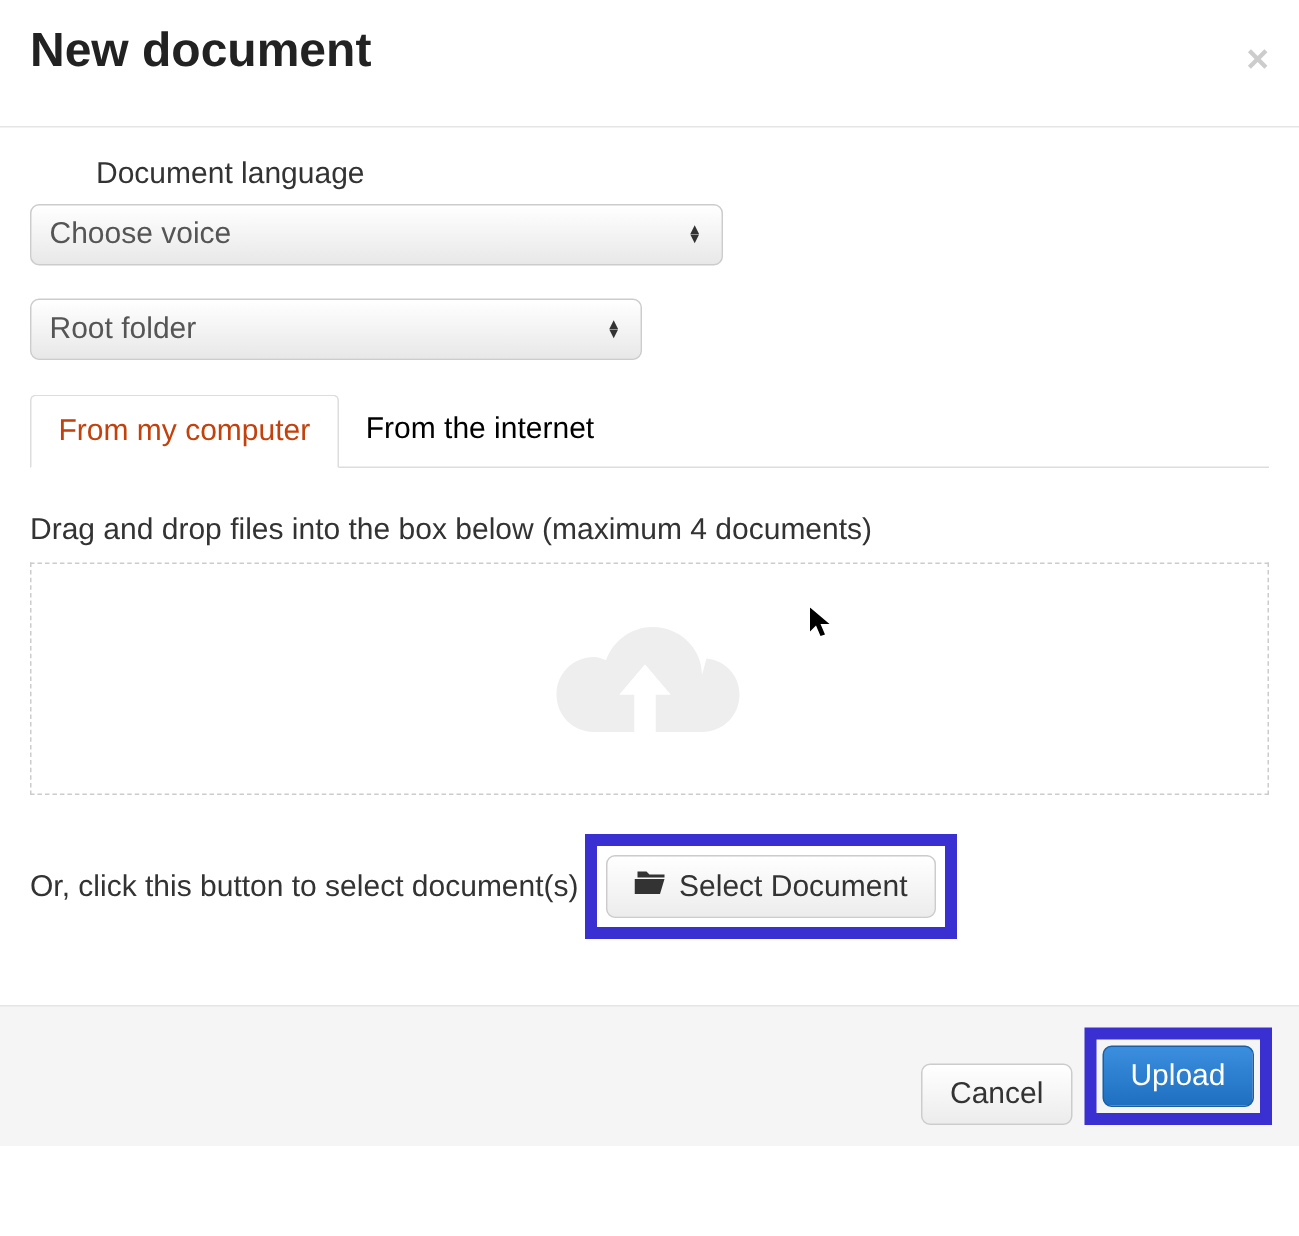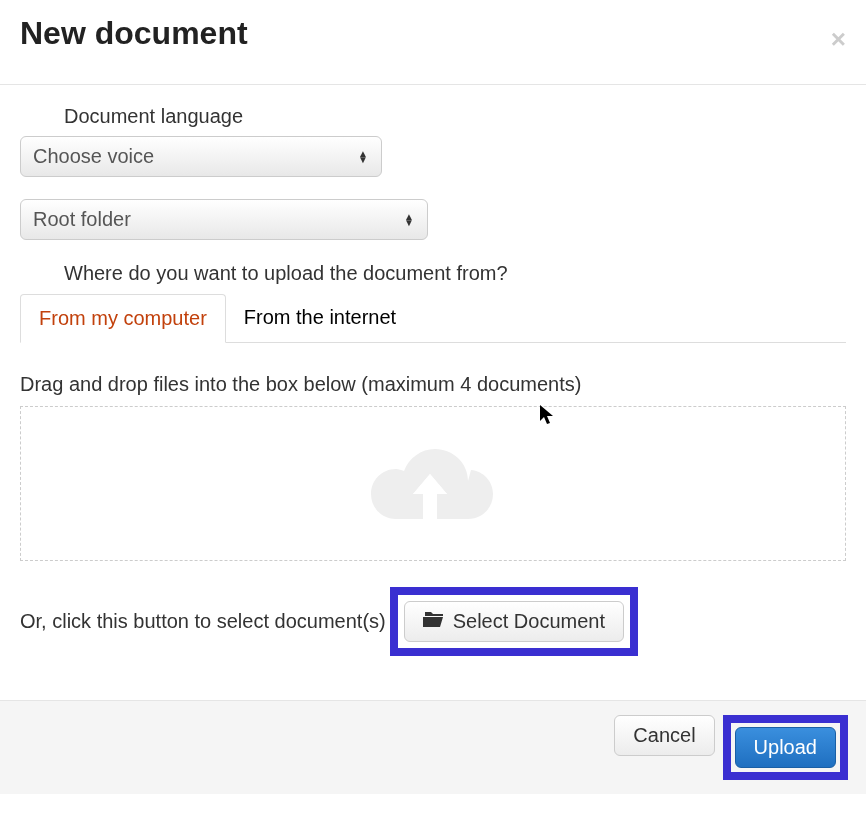--- a/index.html
+++ b/index.html
@@ -55,21 +55,21 @@
       -webkit-appearance: none;
       font-size: 20px;
       color: #555;
       padding: 8px 40px 8px 12px;
       border: 1px solid #ccc;
       border-radius: 6px;
       background: linear-gradient(#fff, #e8e8e8);
       cursor: pointer;
       text-align: left;
     }
-    .select-lang { width: 362px; }
+    .select-lang { width: 462px; }
     .select-folder { width: 408px; }
     .chevrons {
       position: absolute;
       right: 14px;
       top: 50%;
       transform: translateY(-50%);
       pointer-events: none;
       display: flex;
       flex-direction: column;
       align-items: center;
@@ -149,21 +149,21 @@
       display: inline-flex;
       align-items: center;
       gap: 8px;
     }
     .modal-footer {
       background: #f5f5f5;
       border-top: 1px solid #e5e5e5;
       padding: 14px 18px;
       display: flex;
       justify-content: flex-end;
-      align-items: flex-start;
+      align-items: flex-end;
       margin-top: 24px;
       gap: 8px;
     }
     .footer-highlight {
       border: 8px solid #3a2fd1;
       padding: 4px;
       display: inline-block;
     }
     .cursor {
       position: absolute;
@@ -198,21 +198,20 @@
       <div class="select-wrap">
         <button class="select select-folder">Root folder</button>
         <span class="chevrons">
           <span>▲</span>
             <span>▼</span>
         </span>
       </div>
     </div>
 
     <div class="tabs-wrap">
-      <label class="label">Where do you want to upload the document from?</label>
       <div class="tabs">
         <div class="tab tab-active">From my computer</div>
         <div class="tab tab-link">From the internet</div>
       </div>
     </div>
 
     <div class="drop-label">Drag and drop files into the box below (maximum 4 documents)</div>
     <div class="dropzone">
       <span class="cloud-icon">
         <svg width="130" height="90" viewBox="0 0 130 90">

